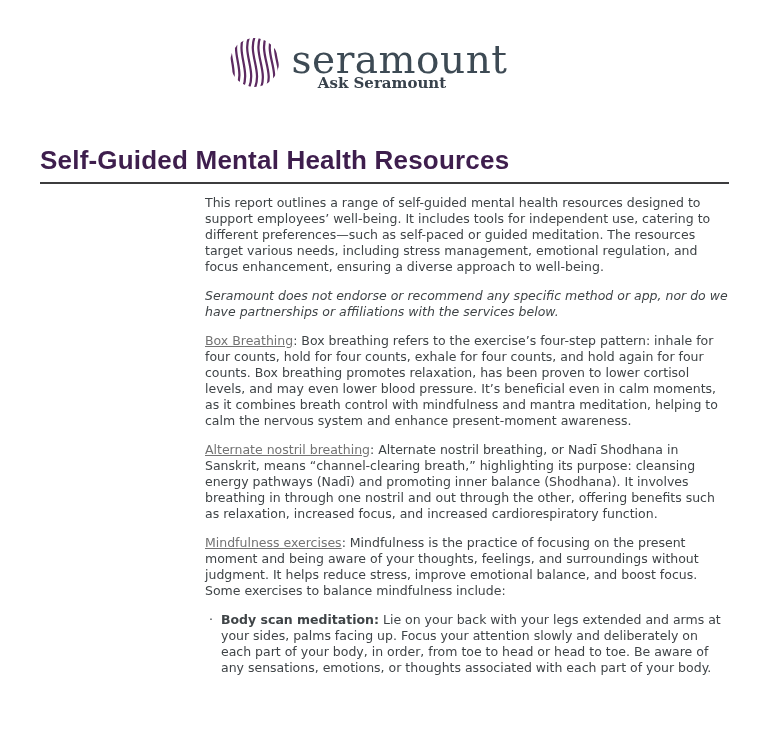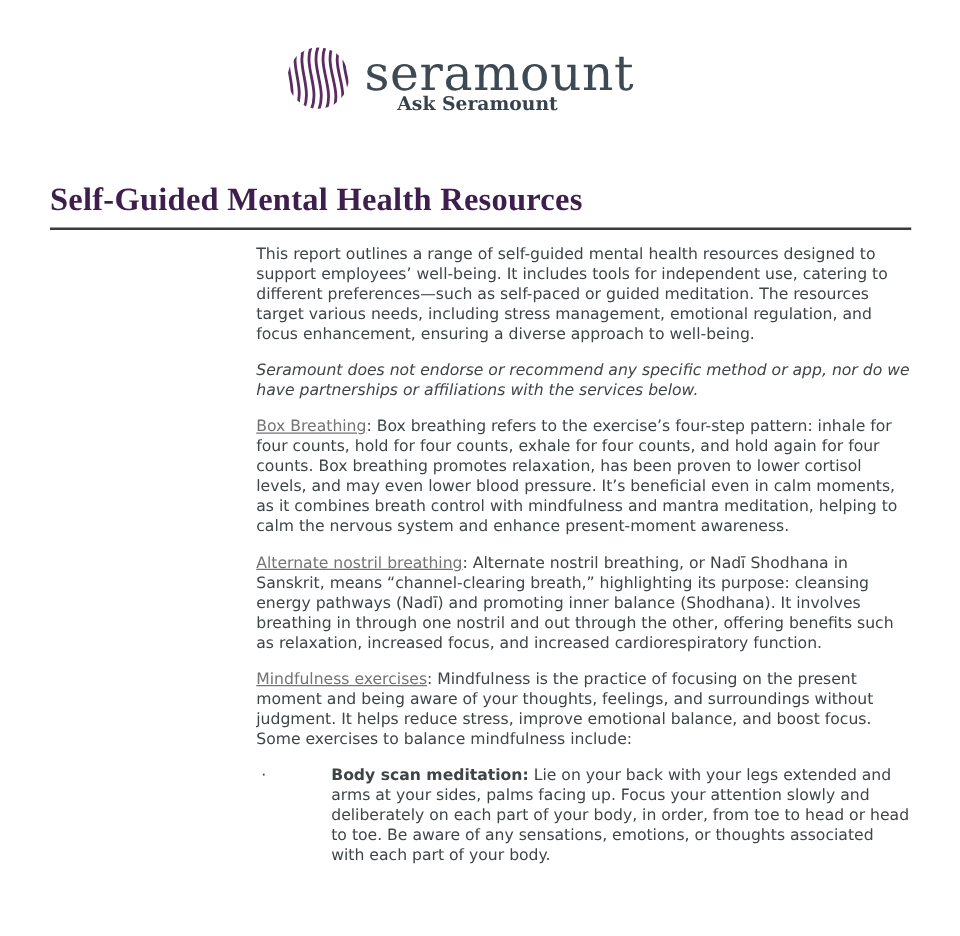--- a/index.html
+++ b/index.html
@@ -34,21 +34,21 @@
     font-size: 15px;
     font-weight: 700;
     color: #38424c;
     text-decoration: none;
     margin-top: -14px;
     margin-left: 28px;
   }
 
   
   .page-title {
-    font-family: Liberation Serif, serif;
+    font-family: Liberation Sans, sans-serif;
     font-weight: 700;
     font-size: 26px;
     color: #3e1e4d;
     margin: 54px 40px 0 40px;
     letter-spacing: 0.2px;
     line-height: 1.1;
   }
   .title-rule {
     border: 0;
     border-top: 2px solid #3c3c3e;
@@ -71,21 +71,21 @@
     color: #45214f;
     margin: 15px 0 13px 0;
     letter-spacing: 0.2px;
   }
   h2.section-heading.second { margin-top: 10px; margin-bottom: 9px; }
   a.body-link { color: #737373; text-decoration: underline; cursor: pointer; }
   .italic { }
   .bullet-list { margin: 0 0 0 4px; }
   .bullet-item { display: flex; gap: 8px; }
   .bullet-dot { flex: 0 0 auto; line-height: 16px; color: #3f4447; }
-  .bullet-body { flex: 1; margin-left: 44px; }
+  .bullet-body { flex: 1; }
   .bold { font-weight: 700; }
 </style>
 </head>
 <body>
 
 <div class="header">
   <div class="brand">
     <svg class="logo-mark" viewBox="0 0 100 100" aria-hidden="true">
       <defs>
           <clipPath id="lc">

